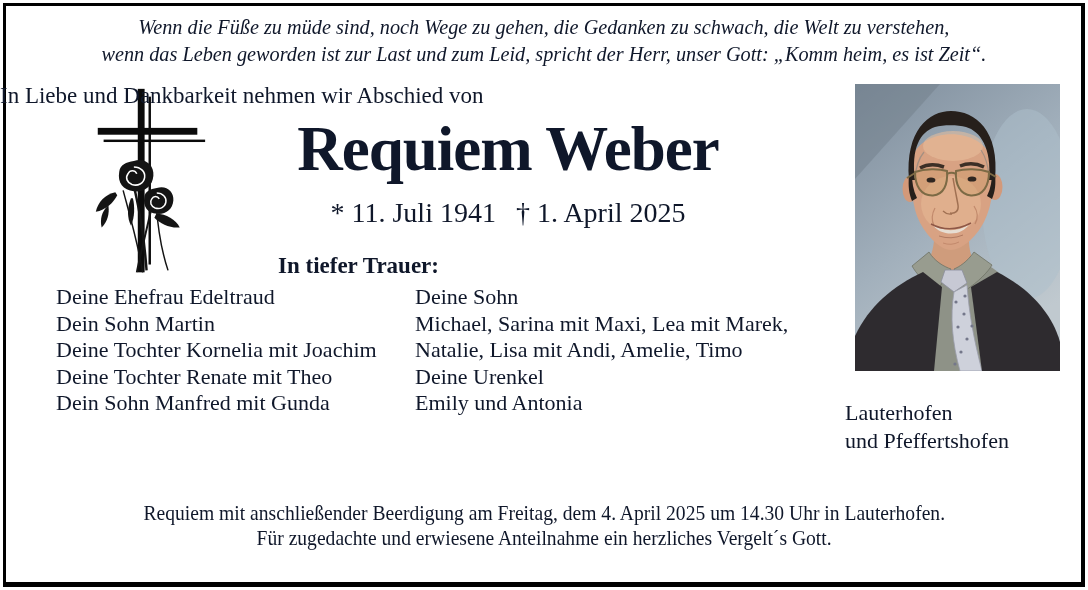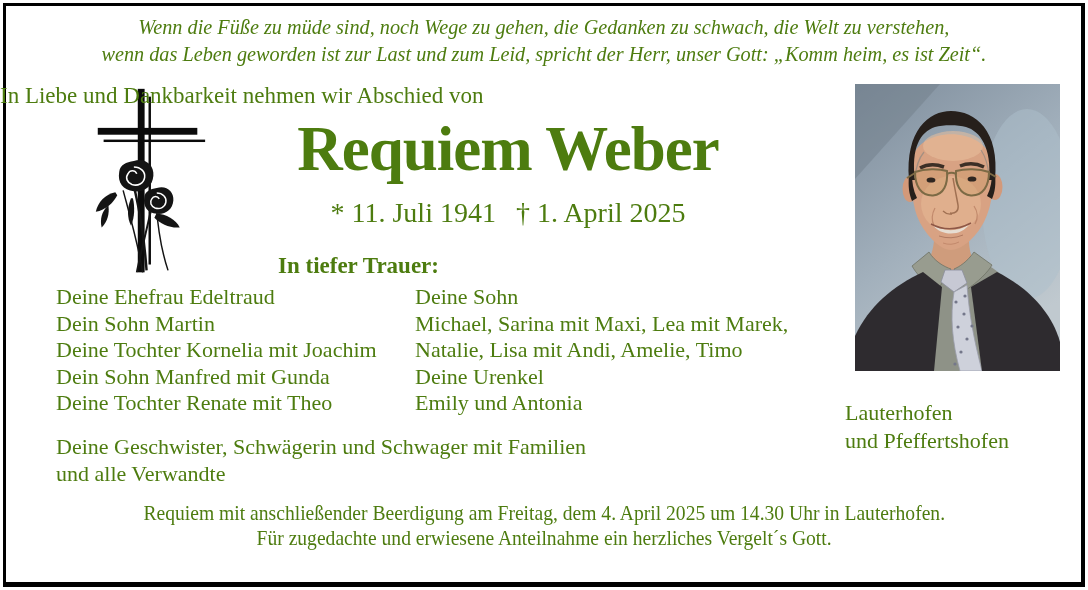--- a/index.html
+++ b/index.html
@@ -1,18 +1,18 @@
 <!DOCTYPE html>
 <html lang="de"><head>
 <meta charset="utf-8">
 <style>
   html,body { margin:0; padding:0; background:#ffffff; }
   .page {
     position:relative; width:1088px; height:590px; background:#ffffff;
-    color:#4d7c0f; font-family:"Liberation Serif", serif; overflow:hidden;
+    color:#0f172a; font-family:"Liberation Serif", serif; overflow:hidden;
   }
   .frame {
     position:absolute; left:3px; top:3px; right:3px; bottom:3px;
     border:3px solid #000; border-right-width:4px; border-bottom-width:5px;
     pointer-events:none;
   }
   .quote {
     position:absolute; left:0; top:13px; width:1088px; text-align:center;
     font-style:italic; font-size:22px; line-height:27px; white-space:nowrap;
   }
@@ -80,36 +80,32 @@
   <div class="dates">
     <span class="birth">* 11. Juli 1941</span><span class="death">† 1. April 2025</span>
   </div>
 
   <div class="trauer-heading">In tiefer Trauer:</div>
 
   <div class="col col-left">
     <div>Deine Ehefrau Edeltraud</div>
     <div>Dein Sohn Martin</div>
     <div>Deine Tochter Kornelia mit Joachim</div>
+    <div>Deine Tochter Renate mit Theo</div>
     <div>Dein Sohn Manfred mit Gunda</div>
-    <div>Deine Tochter Renate mit Theo</div>
   </div>
 
   <div class="col col-right">
     <div>Deine Sohn</div>
     <div>Michael, Sarina mit Maxi, Lea mit Marek,</div>
     <div>Natalie, Lisa mit Andi, Amelie, Timo</div>
     <div>Deine Urenkel</div>
     <div>Emily und Antonia</div>
   </div>
 
-  <div class="relatives">
-    <div>Deine Geschwister, Schwägerin und Schwager mit Familien</div>
-    <div>und alle Verwandte</div>
-  </div>
 
   <div class="photo-wrap">
     <svg width="205" height="287" viewBox="0 0 205 287" xmlns="http://www.w3.org/2000/svg">
       <defs>
         <linearGradient id="bgGrad" x1="0" y1="0" x2="0.55" y2="1">
           <stop offset="0" stop-color="#7e8d9c"></stop>
           <stop offset="0.55" stop-color="#a2b0bc"></stop>
           <stop offset="1" stop-color="#c0c9cf"></stop>
         </linearGradient>
       </defs>

